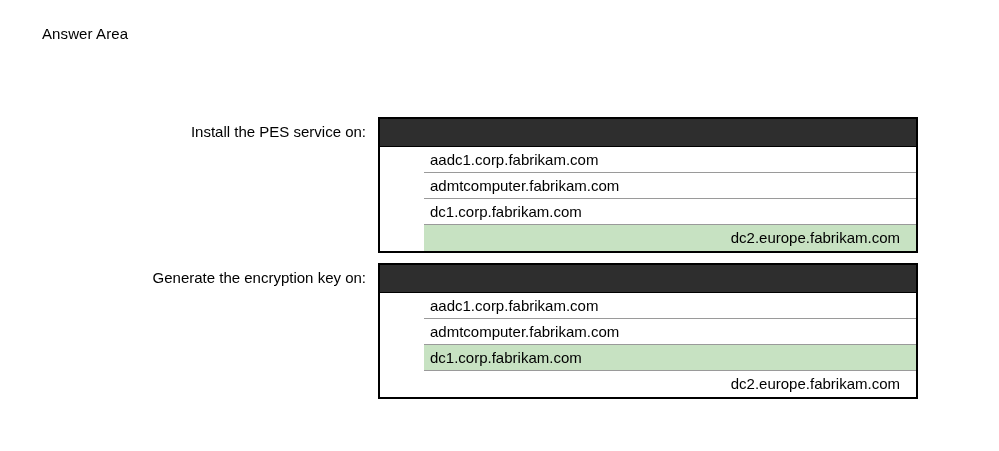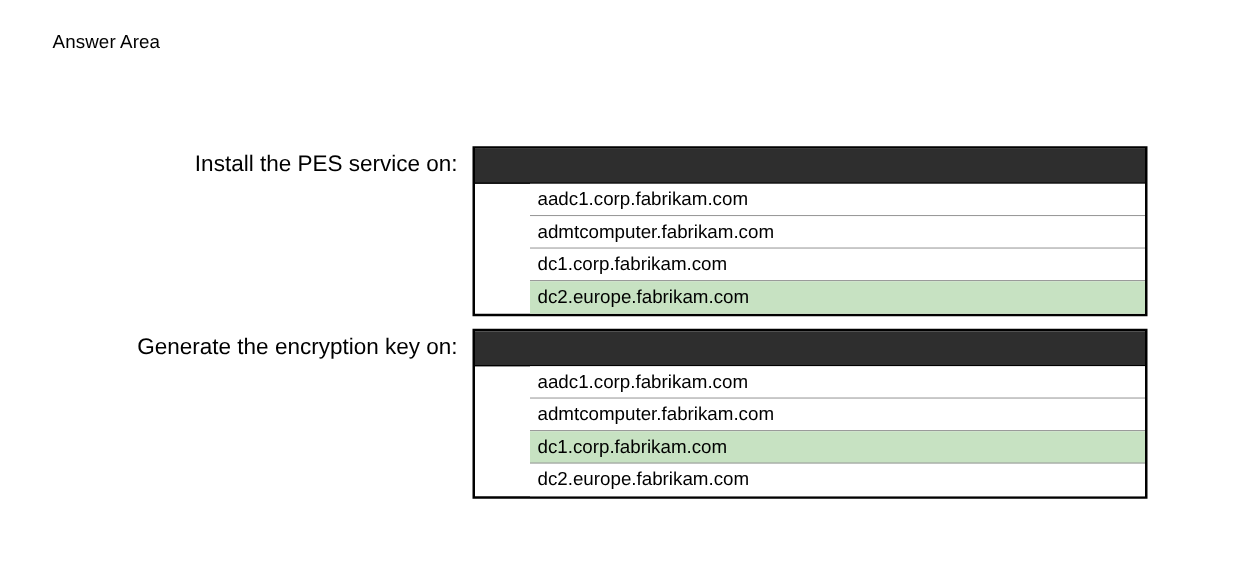--- a/index.html
+++ b/index.html
@@ -34,21 +34,21 @@
   }
   #group-0 { top: 117px; }
   #group-1 { top: 263px; }
 
   .q-label {
     position: absolute;
     right: 633px;      
     top: 0px;
     height: 29px;
     line-height: 29px;
-    font-size: 18px;
+    font-size: 15px;
     white-space: nowrap;
     text-align: right;
   }
 
   .dropdown {
     position: absolute;
     left: 378px;
     width: 540px;
     box-sizing: border-box;
     border: 2px solid #000000;
@@ -67,20 +67,21 @@
     padding: 0 16px 0 6px;
     font-size: 15px;
     white-space: nowrap;
     border-bottom: 1px solid #9a9a9a;
     background: #ffffff;
     box-sizing: border-box;
     margin-left: 44px;
   }
   .dd-option:last-child {
     border-bottom: none;
+    text-align: right;
   }
   .dd-option.selected {
     background: #c7e2c2;
   }
 </style>
 </head>
 <body>
 
 <div id="page-title">Answer Area</div>
 

